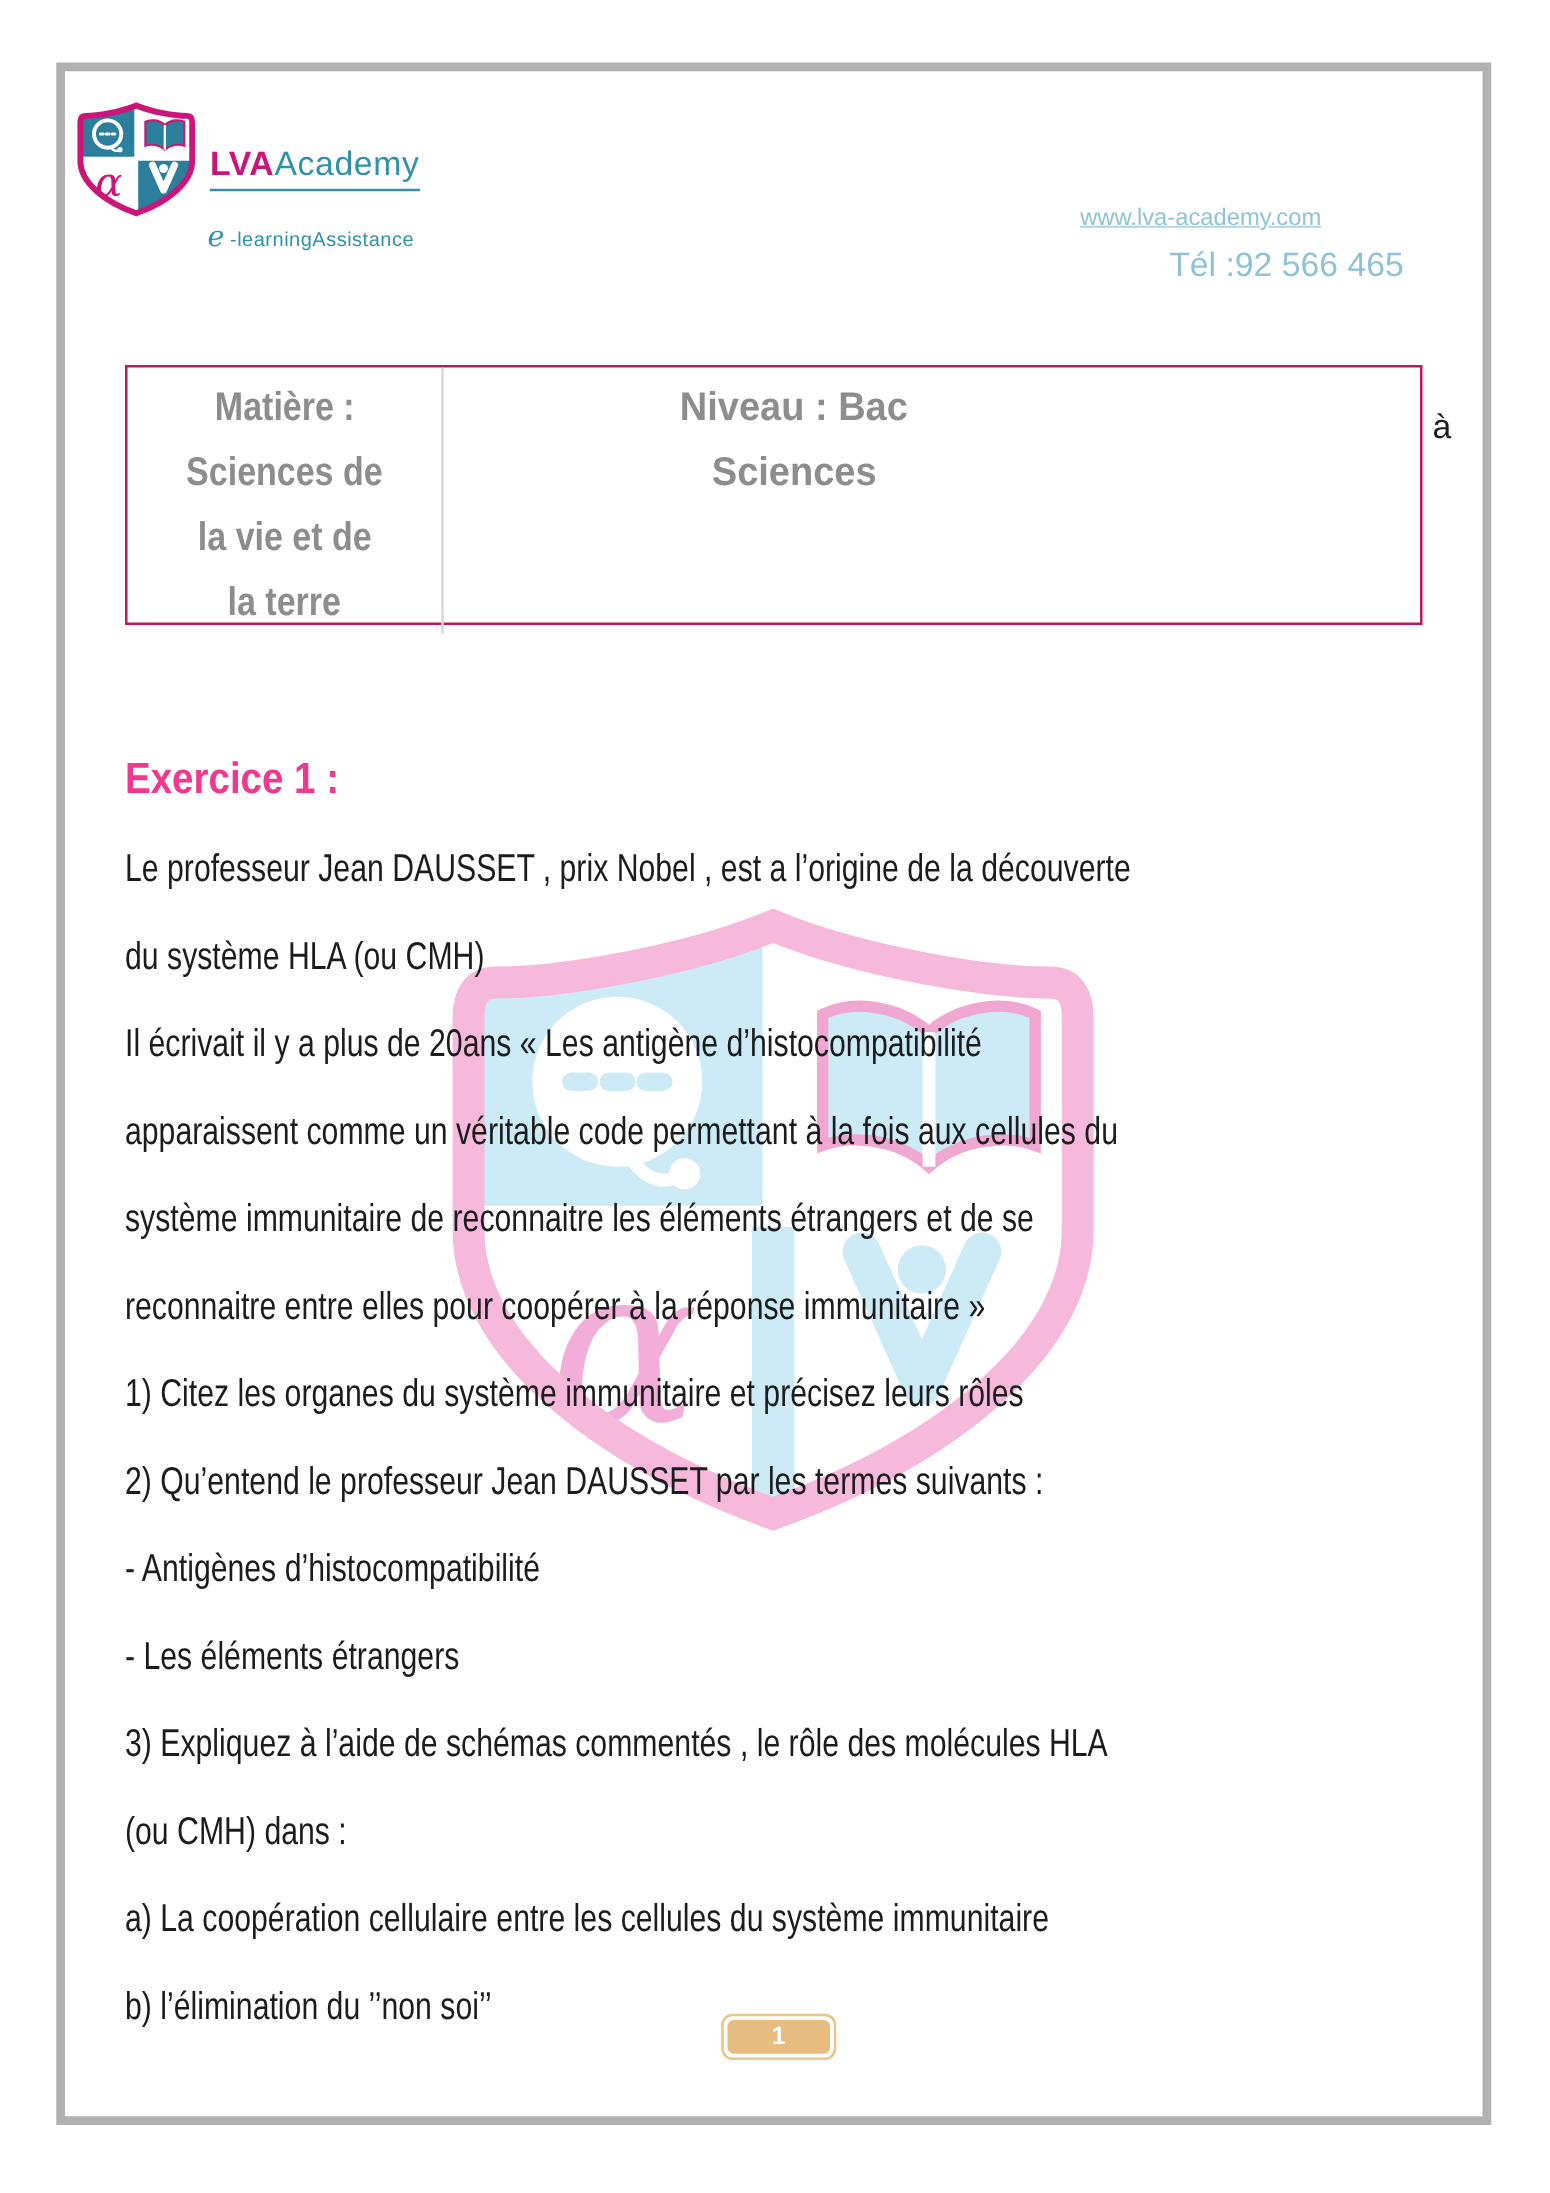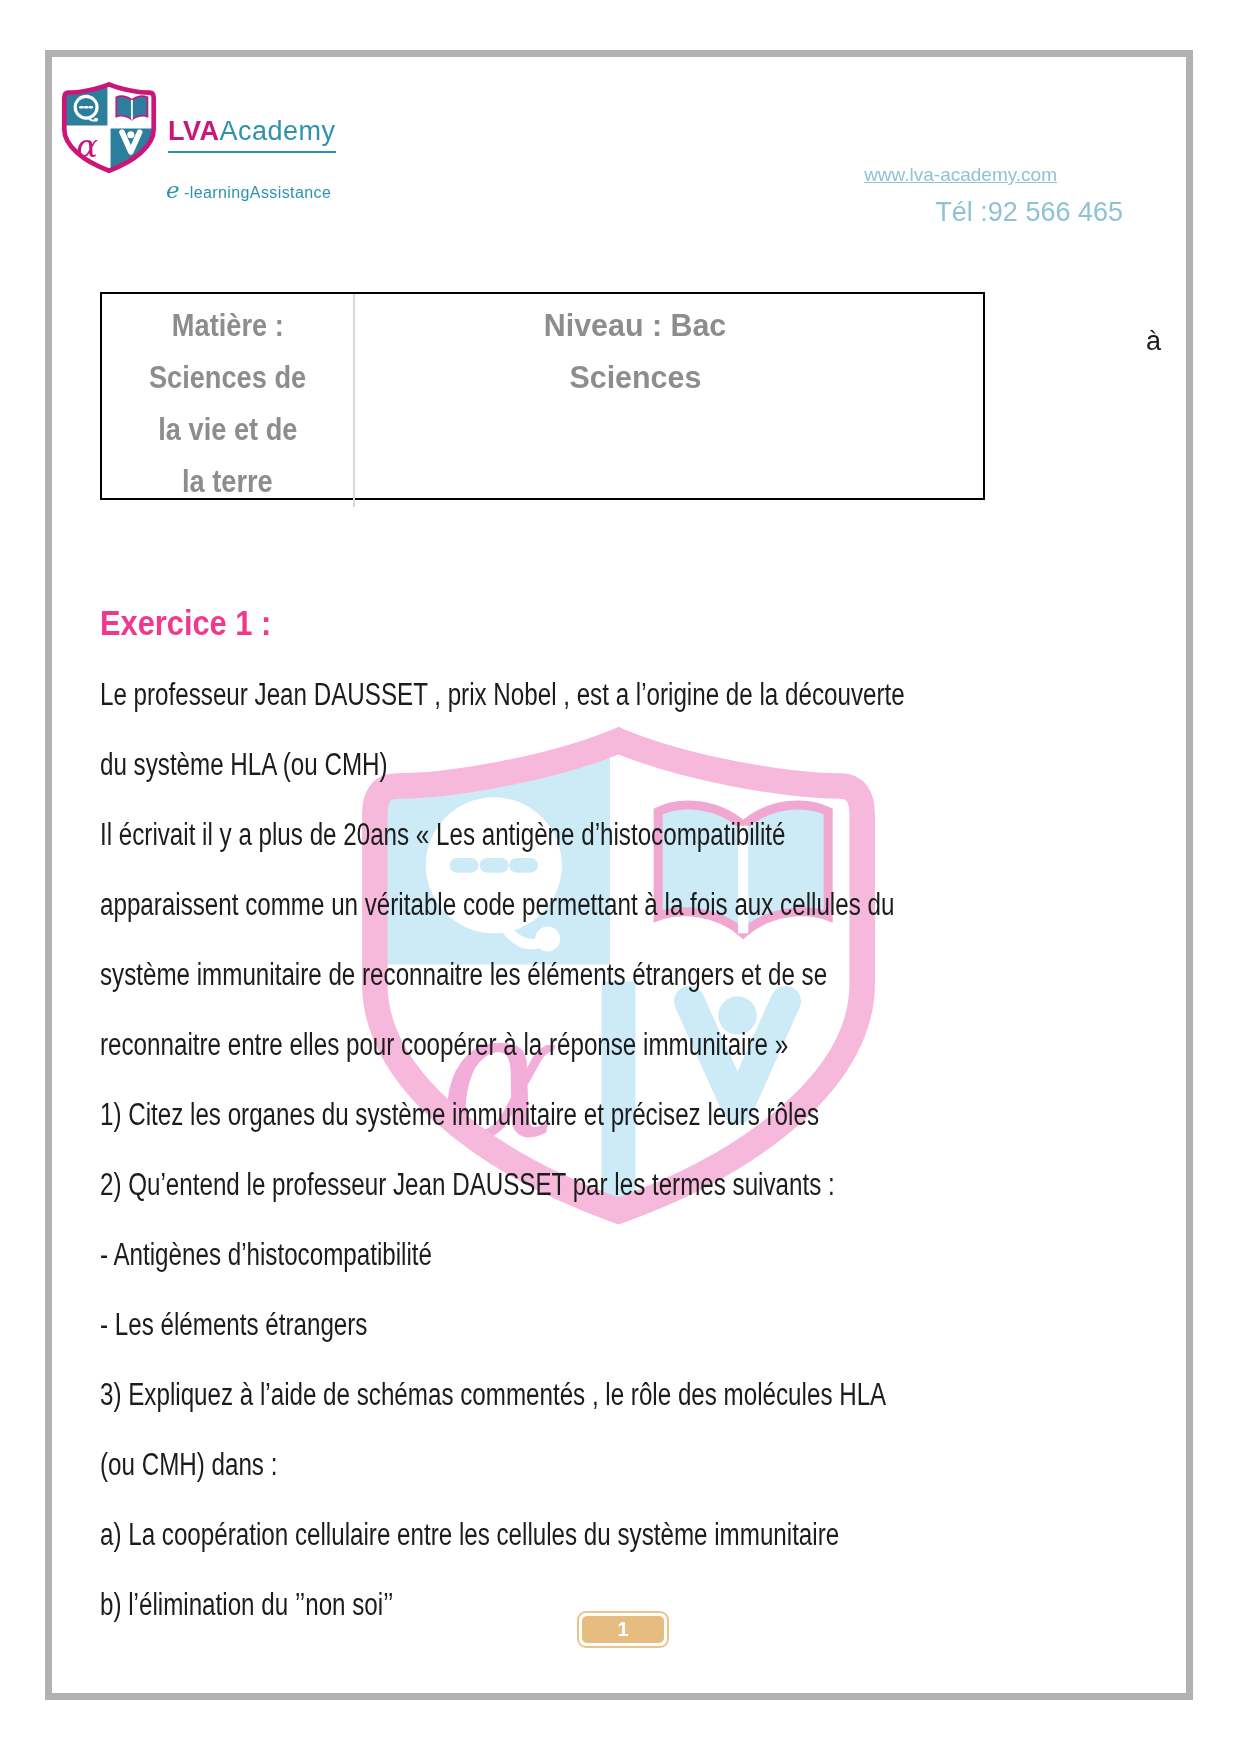--- a/index.html
+++ b/index.html
@@ -22,23 +22,23 @@
   .brand .academy { color:#2e92ad; }
   .tagline { position:absolute; left:166px; top:150px; z-index:2; color:#2e92ad; font-size:16px; letter-spacing:0.4px;margin-top:27px; }
   .tagline .e { font-family:"DejaVu Serif", serif; font-style:italic; font-size:23px; margin-right:4px; }
   .website {
     position:absolute; right:183px; top:164px; z-index:2;
     color:#8fc2d5; font-size:19px; text-decoration:underline; cursor:pointer;
   }
   .phone { position:absolute; right:117px; top:197px; z-index:2; color:#8fc2d5; font-size:27px; }
   
   .info {
-    position:absolute; left:100px; top:292px; width:885px; height:208px; z-index:2;
+    position:absolute; left:100px; top:292px; width:1038px; height:208px; z-index:2;
     display:grid; grid-template-columns:253px 517px 268px;
-    border:2px solid #000000; box-sizing:border-box; background:transparent;
+    border:2px solid #be185d; box-sizing:border-box; background:transparent;
   }
   .cell {
     border-right:2px solid #d8d8d8; text-align:center; padding-top:5px;
     color:#8d8d8d; font-weight:bold; font-size:32px; line-height:52px;
   }
   .cell:last-child { border-right:none;margin-left:44px; }
   .cell .cnd { display:inline-block; transform:scaleX(0.85); white-space:nowrap; }
   .cell .cnd3 { display:inline-block; transform:scaleX(0.95); white-space:nowrap; }
   .side-note { position:absolute; left:1146px; top:326px; z-index:2; color:#1c1c1c; font-size:27px; }
   

